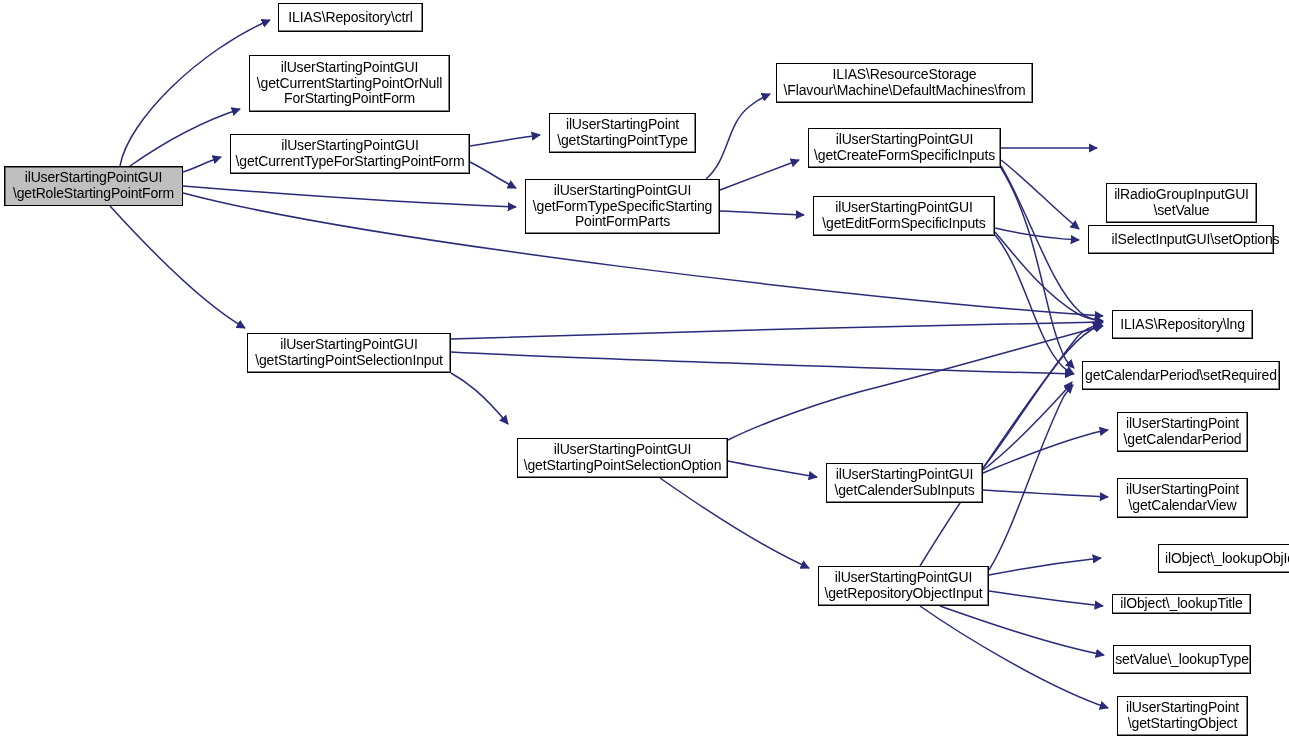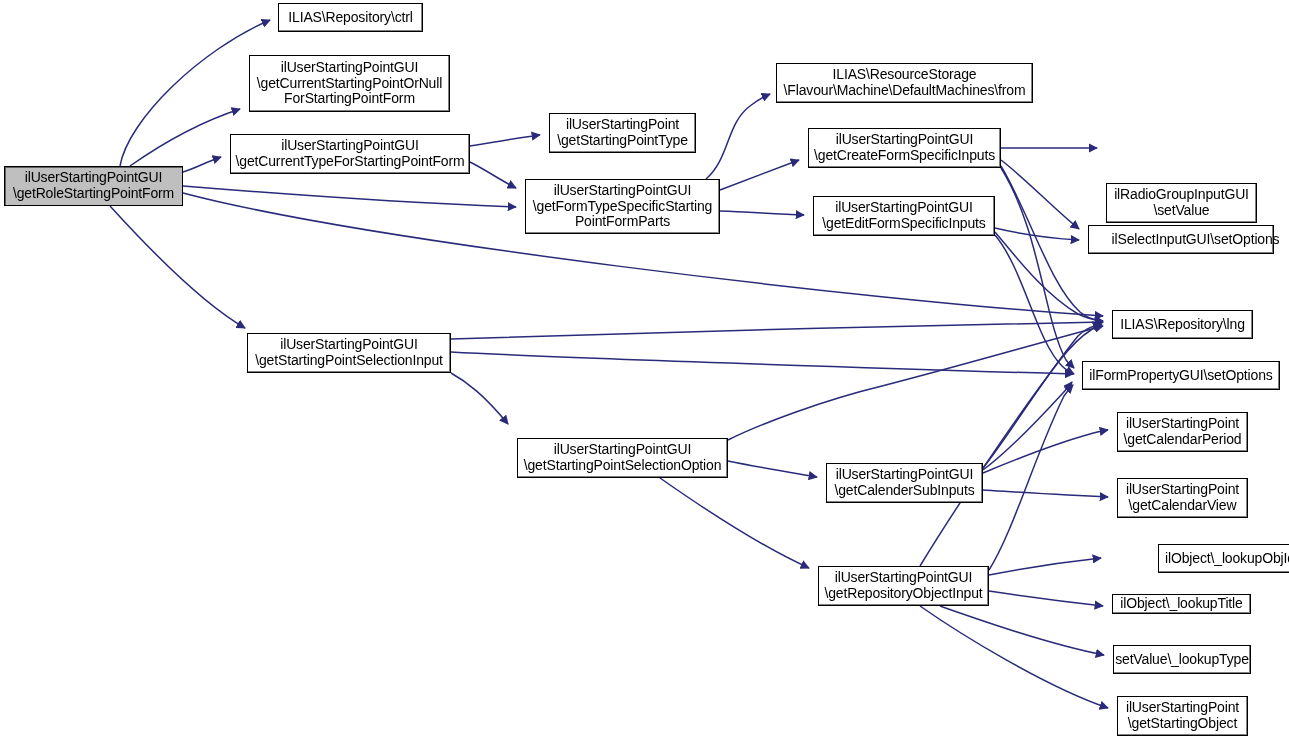--- a/index.html
+++ b/index.html
@@ -120,21 +120,21 @@
       <div class="node lshadow" style="left: 776px; top: 63px; width: 257px; height: 40px;"><span class="lbl">ILIAS\ResourceStorage
 \Flavour\Machine\DefaultMachines\from</span></div>
       <div class="node lshadow" style="left: 808px; top: 128px; width: 193px; height: 40px;"><span class="lbl">ilUserStartingPointGUI
 \getCreateFormSpecificInputs</span></div>
       <div class="node lshadow" style="left: 813px; top: 196px; width: 182px; height: 40px;"><span class="lbl">ilUserStartingPointGUI
 \getEditFormSpecificInputs</span></div>
       <div class="node lshadow" style="left: 1106px; top: 144px; width: 151px; height: 40px; margin-top: 39px;"><span class="lbl">ilRadioGroupInputGUI
 \setValue</span></div>
       <div class="node lshadow" style="left: 1088px; top: 225px; width: 186px; height: 29px; padding-left: 29px;"><span class="lbl">ilSelectInputGUI\setOptions</span></div>
       <div class="node lshadow" style="left: 1112px; top: 310px; width: 141px; height: 29px;"><span class="lbl">ILIAS\Repository\lng</span></div>
-      <div class="node lshadow" style="left: 1082px; top: 361px; width: 198px; height: 29px;"><span class="lbl">ilFormPropertyGUI\setOptions</span></div>
+      <div class="node lshadow" style="left: 1082px; top: 361px; width: 198px; height: 29px;"><span class="lbl">getCalendarPeriod\setRequired</span></div>
       <div class="node lshadow" style="left: 1117px; top: 412px; width: 131px; height: 40px;"><span class="lbl">ilUserStartingPoint
 \getCalendarPeriod</span></div>
       <div class="node lshadow" style="left: 1117px; top: 478px; width: 131px; height: 40px;"><span class="lbl">ilUserStartingPoint
 \getCalendarView</span></div>
       <div class="node lshadow" style="left: 1110px; top: 544px; width: 144px; height: 29px; margin-left: 48px;"><span class="lbl">ilObject\_lookupObjId</span></div>
       <div class="node lshadow" style="left: 1112px; top: 594px; width: 139px; height: 20px;"><span class="lbl">ilObject\_lookupTitle</span></div>
       <div class="node lshadow" style="left: 1113px; top: 645px; width: 138px; height: 29px;"><span class="lbl">setValue\_lookupType</span></div>
       <div class="node lshadow" style="left: 1117px; top: 696px; width: 131px; height: 40px;"><span class="lbl">ilUserStartingPoint
 \getStartingObject</span></div>
       <div class="node lshadow" style="left: 247px; top: 333px; width: 204px; height: 40px;"><span class="lbl">ilUserStartingPointGUI

